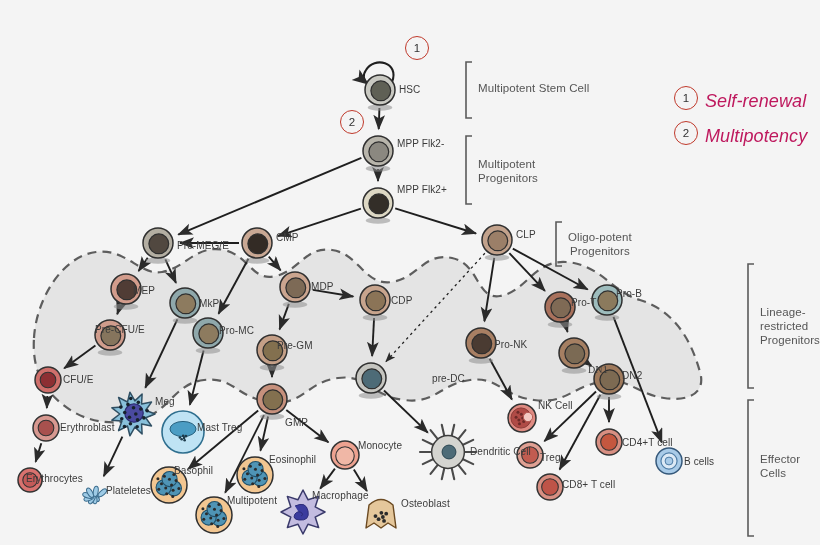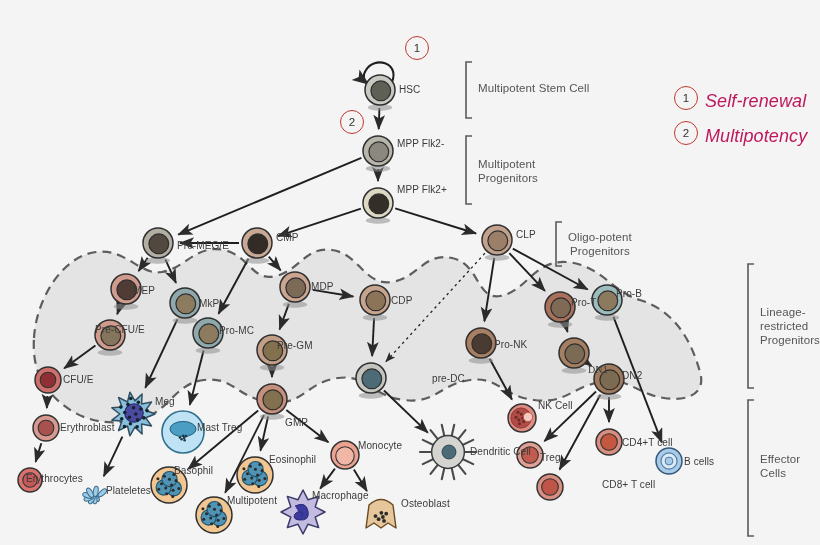--- a/index.html
+++ b/index.html
@@ -448,21 +448,21 @@
       <div class="lbl" style="left: 197px; top: 422px;">Mast Treg</div>
       <div class="lbl" style="left: 174px; top: 465px;">Basophil</div>
       <div class="lbl" style="left: 227px; top: 495px;">Multipotent</div>
       <div class="lbl" style="left: 269px; top: 454px;">Eosinophil</div>
       <div class="lbl" style="left: 358px; top: 440px;">Monocyte</div>
       <div class="lbl" style="left: 312px; top: 490px;">Macrophage</div>
       <div class="lbl" style="left: 401px; top: 498px;">Osteoblast</div>
       <div class="lbl" style="left: 470px; top: 446px;">Dendritic Cell</div>
       <div class="lbl" style="left: 538px; top: 400px;">NK Cell</div>
       <div class="lbl" style="left: 540px; top: 452px;">Treg</div>
-      <div class="lbl" style="left: 562px; top: 479px; padding-left: 40px;">CD8+ T cell</div>
+      <div class="lbl" style="left: 562px; top: 479px;">CD8+ T cell</div>
       <div class="lbl" style="left: 622px; top: 437px;">CD4+T cell</div>
       <div class="lbl" style="left: 684px; top: 456px;">B cells</div>
     </div>
 
   <div id="bracketlabels">
       <div class="lbl bracket" style="left: 478px; top: 81px;">Multipotent Stem Cell</div>
       <div class="lbl bracket" style="left: 478px; top: 157px;">Multipotent
 Progenitors</div>
       <div class="lbl bracket" style="left: 568px; top: 230px; text-align: center;">Oligo-potent
 Progenitors</div>

